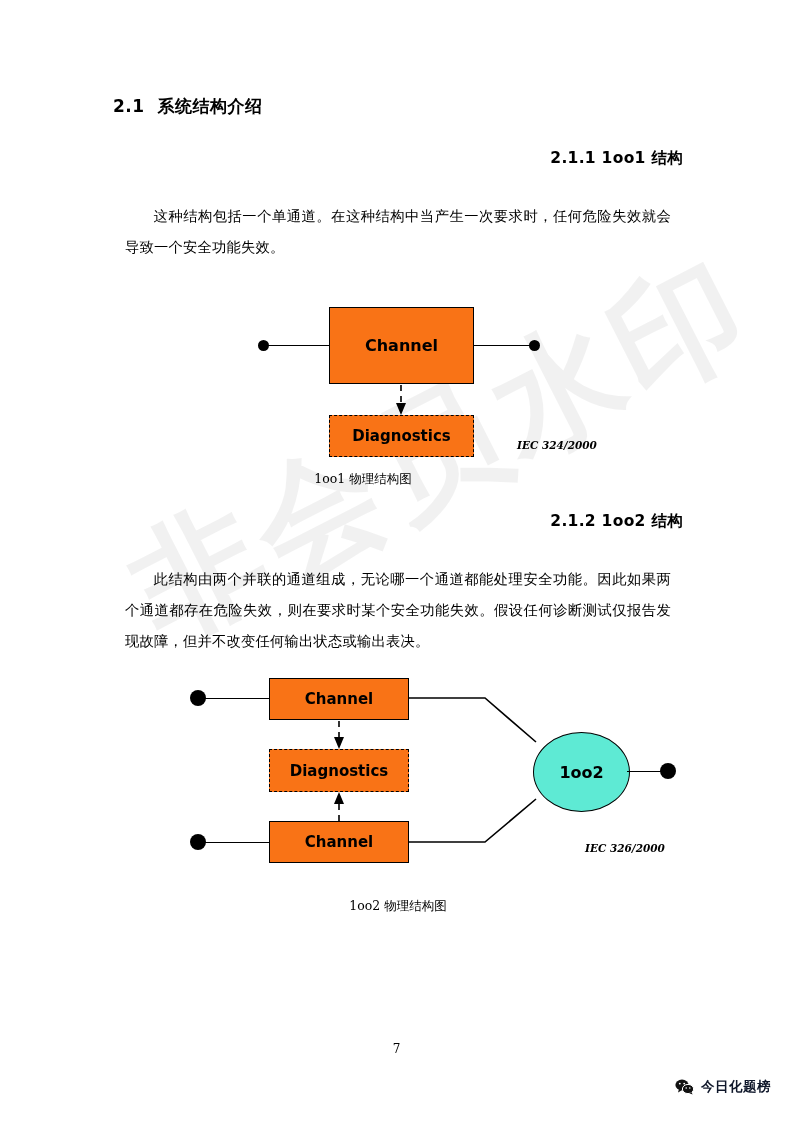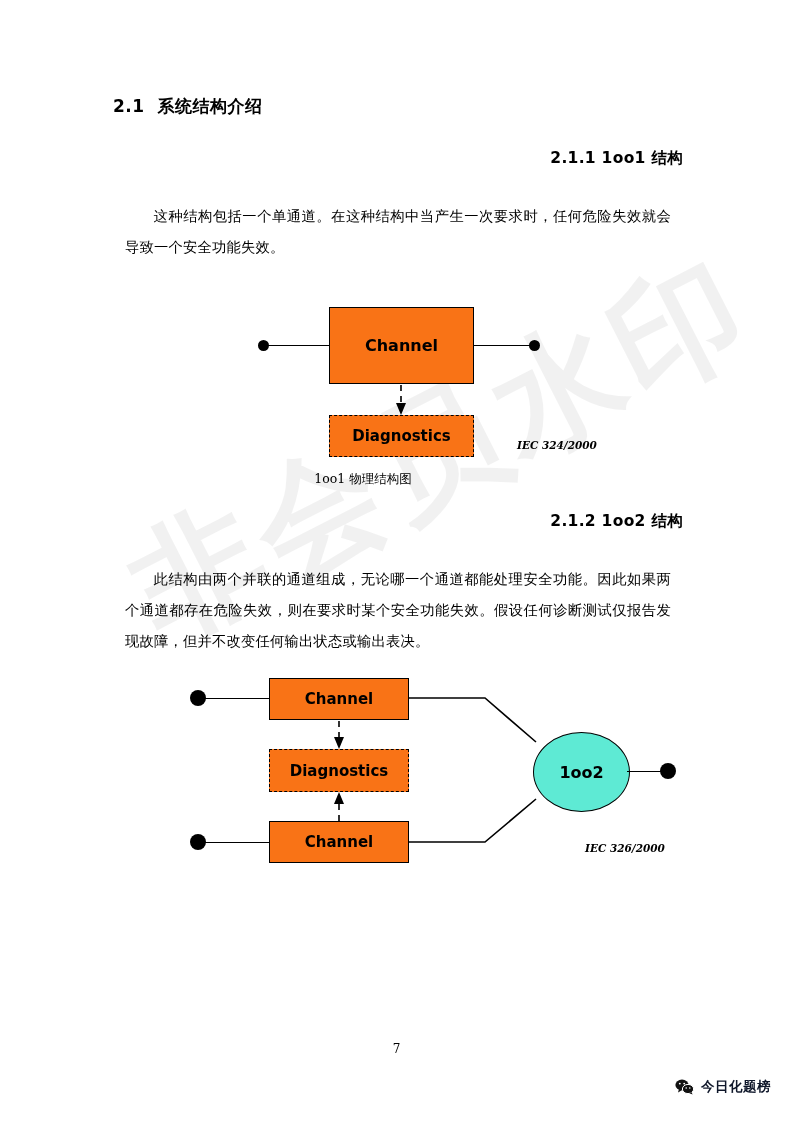--- a/index.html
+++ b/index.html
@@ -248,20 +248,21 @@
 
       <div class="ellipse" style="left:420px; top:53px; width:95px; height:78px; font-size:16px;">
         <span>1oo2</span>
       </div>
 
       <div class="line-h" style="left:514px; top:92px; width:41px;"></div>
       <div class="dot" style="left:547px; top:84px; width:16px; height:16px;"></div>
 
       <div class="iec-label" style="left:472px; top:163px;">IEC  326/2000</div>
 
+      <div class="fig-caption" style="position:absolute; left:0; top:213px; width:570px;">1oo2 物理结构图</div>
     </div>
 
   </div>
 
   <div class="page-number">7</div>
 
   <div class="brand">
     <span class="brand-logo">
       <svg width="19" height="16" viewBox="0 0 19 16">
         <ellipse cx="7" cy="6" rx="6.6" ry="5.4" fill="#111"></ellipse>

